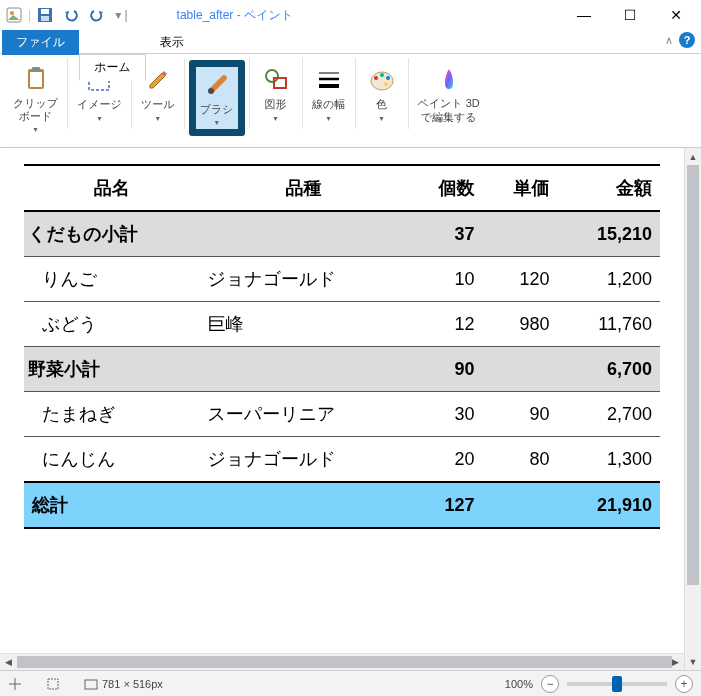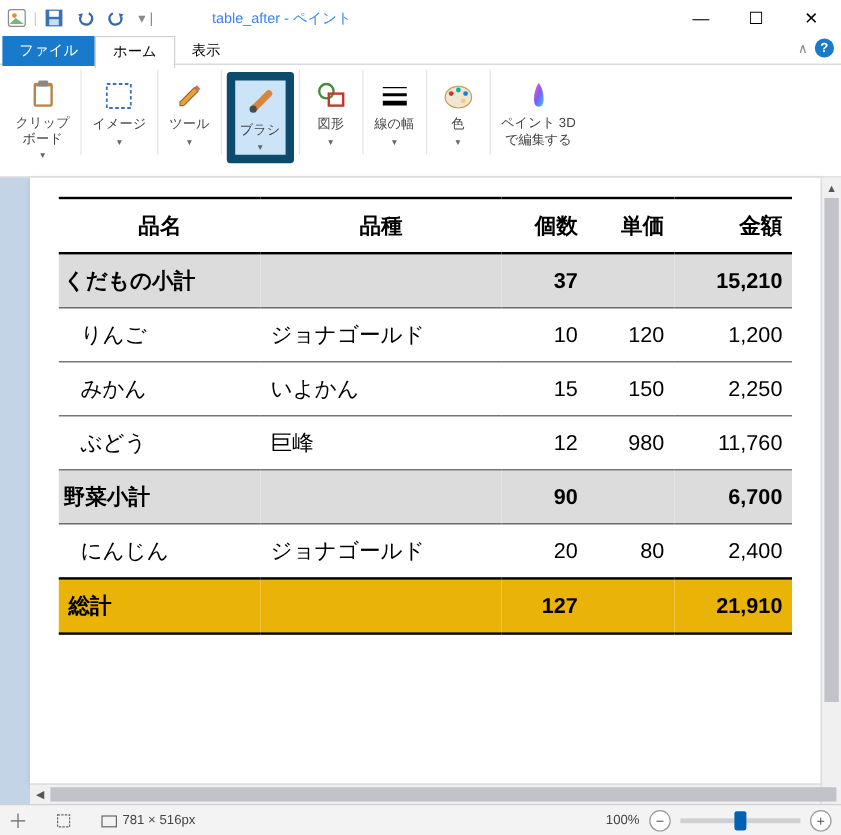--- a/index.html
+++ b/index.html
@@ -11,21 +11,21 @@
 .qat-btn { width:24px; height:24px; display:flex; align-items:center; justify-content:center; border-radius:2px; }
 .title-sep { color:#888; margin:0 6px; }
 .title-text { font-size:12px; color:#3b82f6;margin-left:43px; }
 .win-ctrls { margin-left:auto; display:flex; }
 .win-btn { width:46px; height:30px; display:flex; align-items:center; justify-content:center; font-size:14px; color:#000; }
 
 
 .tabs { height:24px; display:flex; align-items:flex-start; border-bottom:1px solid #d0d0d0; padding-left:2px; position:relative; }
 .tab { padding:4px 14px; font-size:12px; cursor:default; }
 .tab.file { background:#1979ca; color:#fff; }
-.tab.active { border:1px solid #d0d0d0; border-bottom:1px solid #fff; background:#fff; margin-bottom:-1px; }
+.tab.active { border:1px solid #d0d0d0; border-bottom:1px solid #fff; background:#fff; margin-bottom:-1px;margin-top:24px; }
 .tabs-right { position:absolute; right:6px; top:2px; display:flex; align-items:center; gap:6px; }
 .help-circle { width:16px; height:16px; border-radius:50%; background:#1979ca; color:#fff; font-size:11px; display:flex; align-items:center; justify-content:center; font-weight:bold; }
 
 
 .ribbon { height:94px; border-bottom:1px solid #d0d0d0; display:flex; padding:4px 4px 18px 4px; background:#fff; }
 .rgroup { display:flex; flex-direction:column; align-items:center; justify-content:flex-start; padding:2px 4px; border-right:1px solid #e4e4e4; }
 .rgroup:last-child { border-right:none;align-items:flex-end; }
 .rbtn { display:flex; flex-direction:column; align-items:center; justify-content:center; padding:2px 4px; border:1px solid transparent; border-radius:3px; min-width:44px; height:84px; }
 .rbtn.selected { background:#cce4f7; border:7px solid #0c4a6e; }
 .ricon { width:32px; height:32px; display:flex; align-items:center; justify-content:center; margin-bottom:2px; }
@@ -47,21 +47,21 @@
 
 .doc-table { margin:16px 24px; border-collapse:collapse; width:calc(100% - 48px); font-family:"Yu Gothic","Meiryo",sans-serif; }
 .doc-table th, .doc-table td { padding:10px 8px; font-size:18px; }
 .doc-table thead tr { border-top:2.5px solid #000; border-bottom:2.5px solid #000; }
 .doc-table th { font-weight:bold; text-align:center; }
 .doc-table th.r, .doc-table td.r { text-align:right; }
 .doc-table td.l { text-align:left; }
 .doc-table tbody tr { border-bottom:1px solid #555; }
 .doc-table tr.sub { background:#dcdcdc; font-weight:bold; }
 .doc-table tr.sub td { padding-left:4px; }
-.doc-table tr.total { background:#eab308; font-weight:bold; border-top:2.5px solid #000; border-bottom:2.5px solid #000; }
+.doc-table tr.total { background:#7dd3fc; font-weight:bold; border-top:2.5px solid #000; border-bottom:2.5px solid #000; }
 .doc-table tr.item td:first-child { padding-left:18px; }
 
 
 .statusbar { height:26px; border-top:1px solid #d0d0d0; display:flex; align-items:center; font-size:11px; color:#444; padding:0 8px; background:#f3f3f3; }
 .sb-item { display:flex; align-items:center; gap:4px; margin-right:24px; }
 .sb-spacer { flex:1; }
 .zoom-slider { width:100px; height:4px; background:#d0d0d0; position:relative; margin:0 8px; }
 .zoom-thumb { position:absolute; width:10px; height:16px; background:#0063b1; top:-6px; left:45px; border-radius:2px; }
 .zoom-btn { width:18px; height:18px; border:1px solid #999; border-radius:50%; display:flex; align-items:center; justify-content:center; font-size:12px; color:#555; background:#fff; }
 
@@ -223,21 +223,21 @@
             </defs>
           </svg>
         </div>
       <div class="rlabel" style="white-space:pre-line">ペイント 3D
 で編集する</div>
     </div>
   </div>
 </div>
 
 <div class="workspace">
-  <div style="flex:1;display:flex;flex-direction:column;padding-left:25px;">
+  <div style="flex:1;display:flex;flex-direction:column;">
     <div class="canvas-wrap">
       <table class="doc-table">
         <thead>
             <tr>
           <th>品名</th>
           <th>品種</th>
           <th class="r">個数</th>
           <th class="r">単価</th>
           <th class="r">金額</th>
         </tr>
@@ -251,46 +251,46 @@
               <td class="r">15,210</td>
             </tr>
             <tr class="item">
               <td class="l">りんご</td>
               <td class="l">ジョナゴールド</td>
               <td class="r">10</td>
               <td class="r">120</td>
               <td class="r">1,200</td>
             </tr>
             <tr class="item">
-              <td class="l">みかん</td>
-              <td class="l">いよかん</td>
-              <td class="r">15</td>
-              <td class="r">150</td>
-              <td class="r">2,250</td>
-            </tr>
-            <tr class="item">
               <td class="l">ぶどう</td>
               <td class="l">巨峰</td>
               <td class="r">12</td>
               <td class="r">980</td>
               <td class="r">11,760</td>
             </tr>
             <tr class="sub">
               <td class="l">野菜小計</td>
               <td class="l"></td>
               <td class="r">90</td>
               <td class="r"></td>
               <td class="r">6,700</td>
             </tr>
             <tr class="item">
+              <td class="l">たまねぎ</td>
+              <td class="l">スーパーリニア</td>
+              <td class="r">30</td>
+              <td class="r">90</td>
+              <td class="r">2,700</td>
+            </tr>
+            <tr class="item">
               <td class="l">にんじん</td>
               <td class="l">ジョナゴールド</td>
               <td class="r">20</td>
               <td class="r">80</td>
-              <td class="r">2,400</td>
+              <td class="r">1,300</td>
             </tr>
             <tr class="total">
               <td class="l">総計</td>
               <td class="l"></td>
               <td class="r">127</td>
               <td class="r"></td>
               <td class="r">21,910</td>
             </tr>
           </tbody>
       </table>

